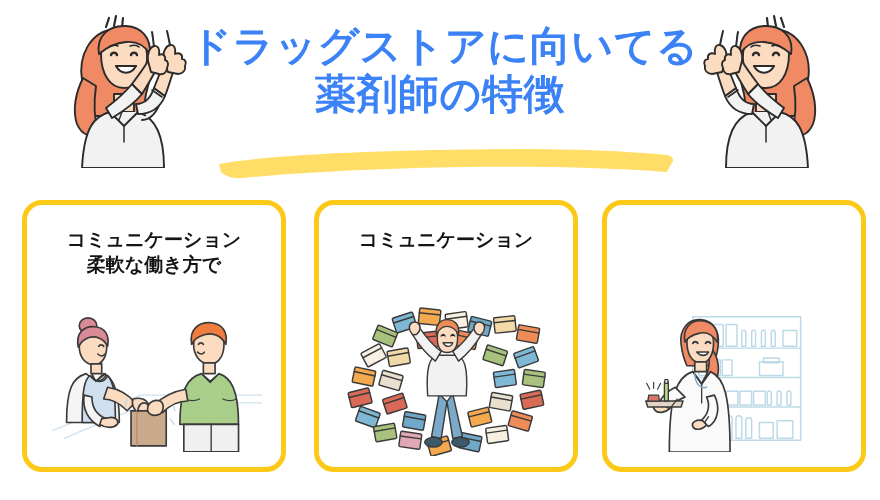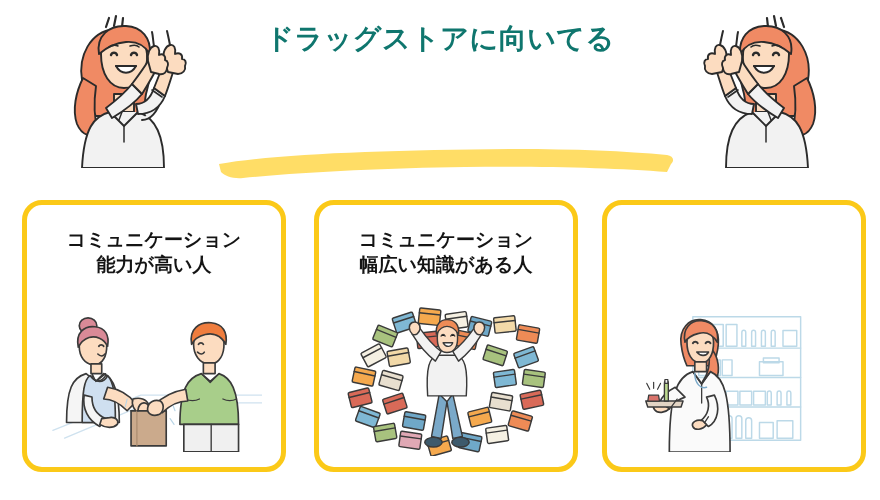--- a/index.html
+++ b/index.html
@@ -43,23 +43,23 @@
   .title-block {
     position: absolute;
     left: 190px;
     top: 22px;
     width: 500px;
     text-align: center;
   }
   .title-line {
     font-family: "DejaVu Sans", "Liberation Sans", sans-serif;
     font-weight: 700;
-    font-size: 28px;
+    font-size: 41px;
     line-height: 1.18;
-    color: #0f766e;
+    color: #3b82f6;
     letter-spacing: 0.5px;
     white-space: nowrap;
   }
 
   .brush {
     position: absolute;
     left: 215px;
     top: 146px;
     width: 462px;
     height: 36px;
@@ -179,20 +179,21 @@
           <path d="M96 53 C95 45 98 39 102 38 C106 37 108 41 107 47
                    C111 45 114 48 113 52 C116 53 117 56 115 60
                    C115 64 112 67 107 66 L99 64 Z" fill="#fcdcc0"></path>
           <path d="M102 38 C101 33 101 28 100 24" stroke-width="2"></path>
         </g>
       </svg>
     </div>
 
     <div class="title-block">
       <div class="title-line">ドラッグストアに向いてる</div>
+      <div class="title-line">薬剤師の特徴</div>
     </div>
 
     <div class="mascot mascot-right">
       <svg viewBox="0 0 150 160" width="150" height="160" aria-hidden="true">
         <g transform="translate(150,0) scale(-1,1)" stroke="#2b2b2b" stroke-width="1.9" stroke-linecap="round" stroke-linejoin="round" fill="none">
           <g stroke-width="2.2">
             <line x1="57" y1="10" x2="54" y2="19"></line>
             <line x1="64" y1="8" x2="62" y2="18"></line>
             <line x1="71" y1="10" x2="70" y2="19"></line>
           </g>
@@ -240,21 +241,21 @@
                  C18 33 10 30 6 26 Z" fill="#ffdd66"></path>
       </svg>
     </div>
   </div>
 
   <div class="cards">
 
     <div class="card card-1">
       <div class="card-heading">
         <span class="hl">コミュニケーション</span>
-        <span class="hl">能力が高い人</span>
+        <span class="hl">柔軟な働き方で</span>
       </div>
       <div class="card-art">
         <svg viewBox="0 0 220 150" width="215" height="147" aria-hidden="true">
           <g stroke="#3a3a3a" stroke-width="1.7" stroke-linecap="round" stroke-linejoin="round" fill="none">
 
             <path d="M6 128 L96 92 L220 92" stroke="#cfe2ef" stroke-width="1.4"></path>
             <path d="M18 136 L104 100 L220 100" stroke="#cfe2ef" stroke-width="1.4"></path>
 
             <ellipse cx="42" cy="21" rx="9" ry="8" fill="#d98a97"></ellipse>
 
@@ -323,21 +324,20 @@
             <path d="M140 122 L140 150 L196 150 L196 122 Z" fill="#f0f0f0"></path>
             <path d="M168 122 L168 150" stroke-width="1.4"></path>
           </g>
         </svg>
       </div>
     </div>
 
     <div class="card card-2">
       <div class="card-heading">
         <span class="hl">コミュニケーション</span>
-        <span class="hl">幅広い知識がある人</span>
       </div>
       <div class="card-art">
         <svg viewBox="0 0 230 160" width="222" height="155" aria-hidden="true">
           <defs>
             <g id="bk">
               <rect x="-11" y="-8" width="22" height="16" rx="1.4"></rect>
               <line x1="-11" y1="-3" x2="11" y2="-3"></line>
             </g>
           </defs>
           <g stroke="#3a3a3a" stroke-width="1.5" stroke-linejoin="round" stroke-linecap="round">

